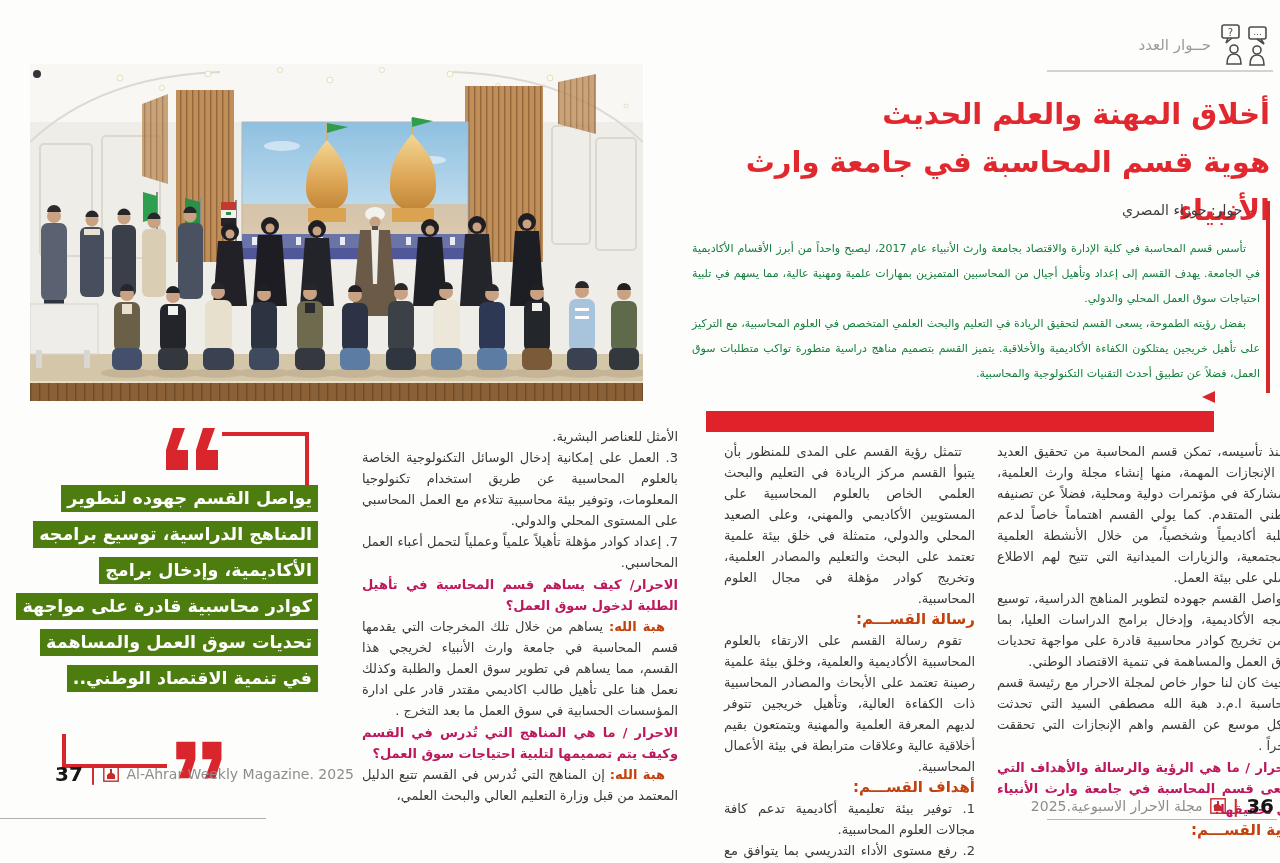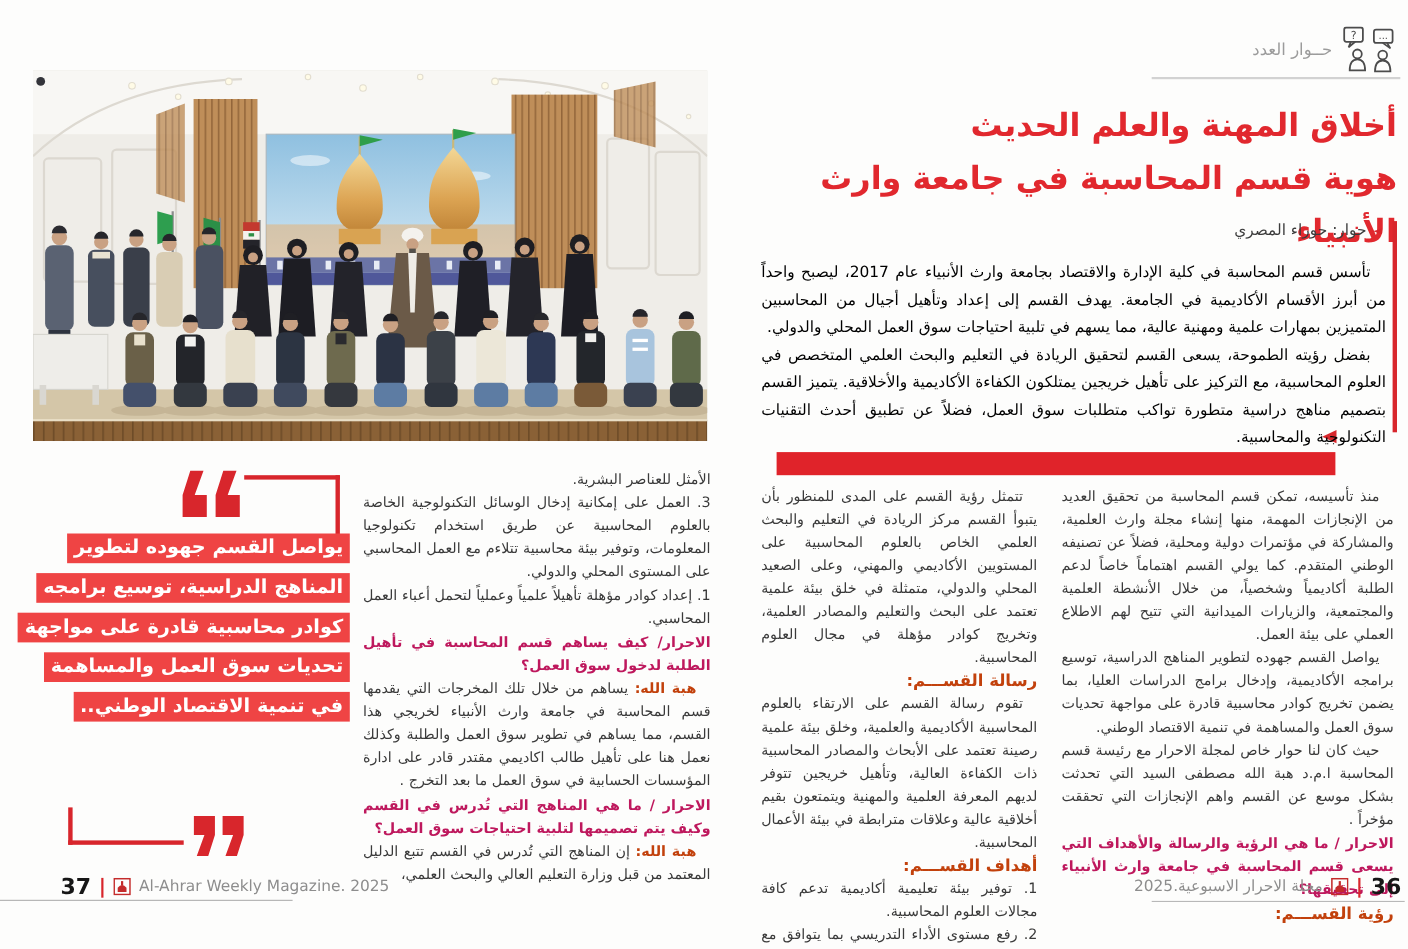--- a/index.html
+++ b/index.html
@@ -14,55 +14,55 @@
 
   
   #title{top:90px;left:693px;width:577px;text-align:right;color:#e1282e;font-weight:bold;
          font-size:29px;line-height:48px;direction:rtl;}
   #byline{top:202px;right:24px;direction:rtl;display:flex;align-items:center;gap:6px;
           font-size:14px;color:#3c3c3c;}
   #byline .mark{color:#d8262c;font-size:10px;}
   #red-vline{left:1266px;top:201px;width:4px;height:192px;background:#d8262c;}
   #red-arrow{left:1202px;top:391px;width:0;height:0;border-top:6px solid transparent;
              border-bottom:6px solid transparent;border-right:13px solid #d8262c;}
-  #intro{top:236px;left:692px;width:568px;direction:rtl;text-align:justify;color:#000000;
-         font-size:14px;line-height:25px;}
+  #intro{top:236px;left:692px;width:568px;direction:rtl;text-align:justify;color:#15803d;
+         font-size:11px;line-height:25px;}
   #intro p{margin:0;text-indent:14px;}
   #redbar{left:706px;top:411px;width:508px;height:21px;background:#e0232a;}
 
   
-  .col{direction:rtl;text-align:justify;color:#3a3a3a;font-size:13px;line-height:21px;}
+  .col{direction:rtl;text-align:justify;color:#3a3a3a;font-size:13px;line-height:21px;margin-left:32px;}
   .col p{margin:0;text-indent:13px;}
   .col p.noind{text-indent:0;}
   .col .q{color:#be185d;font-weight:bold;text-indent:0;margin-top:1px;}
   .col .h{font-weight:bold;color:#c2410c;text-indent:0;font-size:15px;}
   .col .speaker{font-weight:bold;color:#c2410c;}
   #colA{top:441px;left:965px;width:302px;}
   #colB{top:441px;left:692px;width:251px;}
   #colL{top:426px;left:330px;width:316px;}
 
   
   .footer{display:flex;align-items:center;gap:7px;}
   .footer .num{font-size:20px;font-weight:bold;color:#161616;}
   .footer .pipe{color:#d8262c;font-size:18px;font-weight:bold;}
   .footer .mag{color:#8d8d8d;font-size:14px;}
   #footer36{top:794px;right:6px;direction:rtl;}
-  #footer37{top:794px;left:55px;}
+  #footer37{top:762px;left:55px;}
   #footer36-line{left:1047px;top:819px;width:230px;height:1px;background:#b8b8b8;}
   #footer37-line{left:0;top:818px;width:266px;height:1px;background:#b0b0b0;}
 
   
   #photo{left:30px;top:64px;width:613px;height:337px;background:#efede8;}
 
   
   #pq{left:36px;top:424px;width:284px;height:372px;}
   .pq-line{position:absolute;background:#d8262c;}
   #pq-strips{position:absolute;top:61px;left:-8px;right:2px;display:flex;flex-direction:column;
              align-items:flex-end;gap:9px;}
-  .strip{background:#ef4444;color:#ffffff;font-weight:bold;font-size:17.5px;line-height:27px;
+  .strip{background:#4d7c0f;color:#ffffff;font-weight:bold;font-size:17.5px;line-height:27px;
          height:27px;padding:0 6px;white-space:nowrap;direction:rtl;}
   .pq-glyph{position:absolute;}
 </style>
 </head>
 <body>
 
 <div id="canvas">
 
   <div class="abs" id="hdr">
     <span id="hdr-label">حــوار العدد</span>
@@ -408,40 +408,41 @@
           <rect x="581" y="237" width="26" height="51" rx="7" fill="#5f6a4a"></rect>
           <rect x="579" y="284" width="30" height="22" rx="6" fill="#33383f"></rect>
         </g>
       </g>
     </svg>
   </div>
 
   <div class="abs col" id="colL">
     <p class="noind">الأمثل للعناصر البشرية.</p>
     <p class="noind">3. العمل على إمكانية إدخال الوسائل التكنولوجية الخاصة بالعلوم المحاسبية عن طريق استخدام تكنولوجيا المعلومات، وتوفير بيئة محاسبية تتلاءم مع العمل المحاسبي على المستوى المحلي والدولي.</p>
-    <p class="noind">1. إعداد كوادر مؤهلة تأهيلاً علمياً وعملياً لتحمل أعباء العمل المحاسبي.</p>
+    <p class="noind">7. إعداد كوادر مؤهلة تأهيلاً علمياً وعملياً لتحمل أعباء العمل المحاسبي.</p>
     <p class="q">الاحرار/ كيف يساهم قسم المحاسبة في تأهيل الطلبة لدخول سوق العمل؟</p>
     <p><span class="speaker">هبة الله:</span><span> يساهم من خلال تلك المخرجات التي يقدمها قسم المحاسبة في جامعة وارث الأنبياء لخريجي هذا القسم، مما يساهم في تطوير سوق العمل والطلبة وكذلك نعمل هنا على تأهيل طالب اكاديمي مقتدر قادر على ادارة المؤسسات الحسابية في سوق العمل ما بعد التخرج .</span></p>
     <p class="q">الاحرار / ما هي المناهج التي تُدرس في القسم وكيف يتم تصميمها لتلبية احتياجات سوق العمل؟</p>
     <p><span class="speaker">هبة الله:</span><span> إن المناهج التي تُدرس في القسم تتبع الدليل المعتمد من قبل وزارة التعليم العالي والبحث العلمي،</span></p>
   </div>
 
   <div class="abs" id="pq">
     <svg class="pq-glyph" style="left:128px;top:2px;" width="58" height="46" viewBox="0 0 58 46">
       <g fill="#d8262c">
         <path d="M2,44 h22 v-20 h-11 l8,-22 h-12 l-7,22 z"></path>
         <path d="M32,44 h22 v-20 h-11 l8,-22 h-12 l-7,22 z"></path>
       </g>
     </svg>
     <div class="pq-line" style="left:186px;top:8px;width:87px;height:4px;"></div>
     <div class="pq-line" style="left:269px;top:8px;width:4px;height:60px;"></div>
 
     <div id="pq-strips">
       <div class="strip">يواصل القسم جهوده لتطوير</div>
       <div class="strip">المناهج الدراسية، توسيع برامجه</div>
+      <div class="strip">الأكاديمية، وإدخال برامج</div>
       <div class="strip">كوادر محاسبية قادرة على مواجهة</div>
       <div class="strip">تحديات سوق العمل والمساهمة</div>
       <div class="strip">في تنمية الاقتصاد الوطني..</div>
     </div>
 
     <div class="pq-line" style="left:26px;top:310px;width:4px;height:34px;"></div>
     <div class="pq-line" style="left:26px;top:340px;width:105px;height:4px;"></div>
     <svg class="pq-glyph" style="left:136px;top:316px;transform:rotate(180deg);" width="52" height="40" viewBox="0 0 58 46">
       <g fill="#d8262c">
         <path d="M2,44 h22 v-20 h-11 l8,-22 h-12 l-7,22 z"></path>

